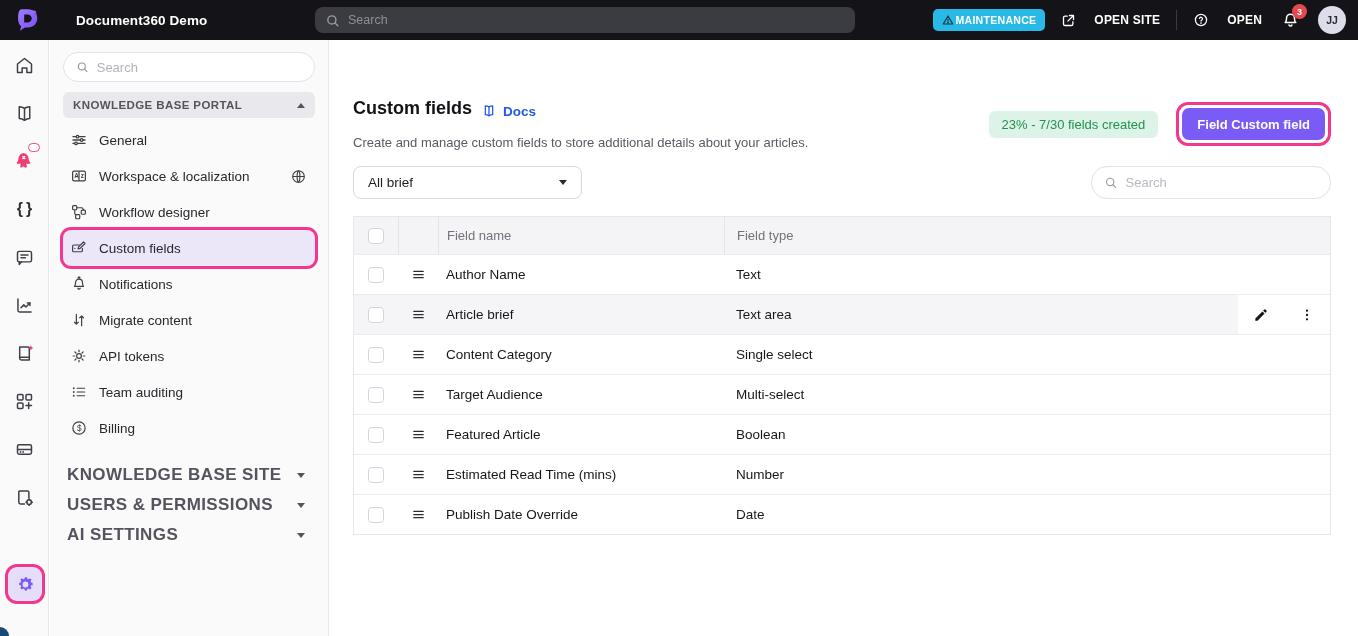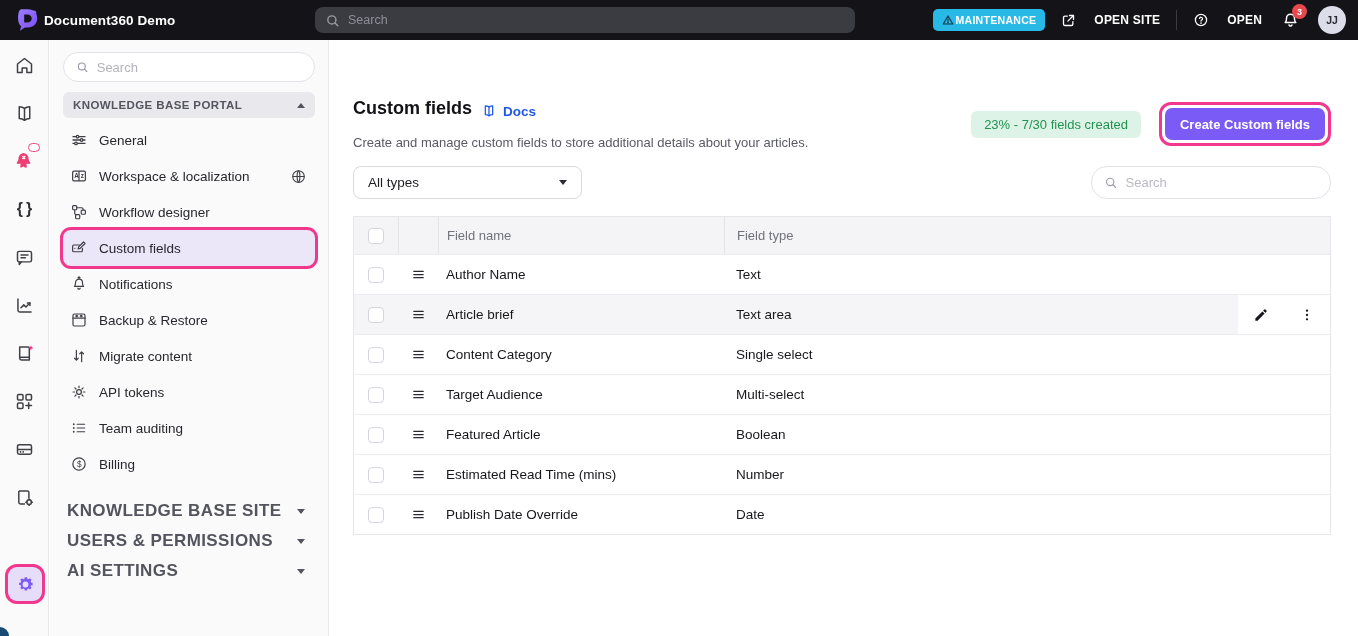--- a/index.html
+++ b/index.html
@@ -3,21 +3,21 @@
 <meta charset="utf-8">
 <style>
   * { margin:0; padding:0; box-sizing:border-box; }
   html,body { width:1358px; height:636px; overflow:hidden; }
   body { font-family:"Liberation Sans", sans-serif; background:#fff; color:#1c1c21; }
   .stage { position:relative; width:1358px; height:636px; }
 
   
   .topbar { position:absolute; top:0; left:0; right:0; height:40px; background:#141418; display:flex; align-items:center; z-index:5; }
   .logo { margin-left:13px; width:27px; height:27px; display:flex; align-items:center; justify-content:center; }
-  .brand { color:#fff; font-size:13.5px; font-weight:700; margin-left:4px; letter-spacing:.1px; }
+  .brand { color:#fff; font-size:13.5px; font-weight:700; margin-left:36px; letter-spacing:.1px; }
   .top-search { position:absolute; left:315px; top:7px; width:540px; height:26px; background:#3b3b42; border-radius:8px; display:flex; align-items:center; padding:0 10px; gap:8px; }
   .top-search svg { flex:0 0 auto; }
   .top-search input { background:transparent; border:none; outline:none; color:#e4e4e7; font-size:12.5px; width:100%; font-family:"Liberation Sans",sans-serif; }
   .top-search input::placeholder { color:#8f8f99; }
   .top-right { position:absolute; right:12px; top:0; height:40px; display:flex; align-items:center; gap:16px; }
   .maint-badge { background:#29b9e6; border-radius:5px; height:22px; display:flex; align-items:center; gap:1px; padding:0 9px; color:#fff; font-size:10.5px; font-weight:700; letter-spacing:.3px; cursor:pointer; }
   .top-link { display:flex; align-items:center; gap:18px; color:#ffffff; font-size:12px; font-weight:700; letter-spacing:.2px; cursor:pointer; }
   .top-divider { width:1px; height:20px; background:#3a3a41; }
   .bell-wrap { position:relative; width:24px; height:24px; display:flex; align-items:center; justify-content:center; cursor:pointer; }
   .bell-badge { position:absolute; top:-4px; right:-5px; min-width:15px; height:15px; border-radius:8px; background:#e5484d; color:#fff; font-size:9px; font-weight:700; display:flex; align-items:center; justify-content:center; padding:0 3px; }
@@ -273,28 +273,20 @@
       <div class="nav-item">
         <svg width="18" height="18" viewBox="0 0 24 24" fill="none" stroke="currentColor" stroke-width="1.6" stroke-linecap="round" stroke-linejoin="round">
             <path d="M12 5.5a4.6 4.6 0 0 1 4.6 4.6c0 3.1.7 4.2 1.5 5H5.9c.8-.8 1.5-1.9 1.5-5A4.6 4.6 0 0 1 12 5.5z"></path>
             <path d="M10.4 17.6a1.7 1.7 0 0 0 3.2 0"></path>
             <path d="M12 2.2v2.6M10.7 3.5h2.6"></path>
           </svg>
         <span>Notifications</span>
       </div>
       <div class="nav-item">
         <svg width="18" height="18" viewBox="0 0 24 24" fill="none" stroke="currentColor" stroke-width="1.6" stroke-linecap="round" stroke-linejoin="round">
-            <rect x="4" y="4" width="16" height="16" rx="2"></rect>
-            <path d="M4 9.5h16"></path>
-            <path d="M9 8V5.5M9 5.5 7.7 6.8M9 5.5l1.3 1.3M15 8V5.5m0 0-1.3 1.3M15 5.5l1.3 1.3"></path>
-          </svg>
-        <span>Backup &amp; Restore</span>
-      </div>
-      <div class="nav-item">
-        <svg width="18" height="18" viewBox="0 0 24 24" fill="none" stroke="currentColor" stroke-width="1.6" stroke-linecap="round" stroke-linejoin="round">
             <path d="M8.5 4.5v13m0 0L6 15m2.5 2.5L11 15"></path>
             <path d="M15.5 19.5v-13m0 0L13 9m2.5-2.5L18 9"></path>
           </svg>
         <span>Migrate content</span>
       </div>
       <div class="nav-item">
         <svg width="18" height="18" viewBox="0 0 24 24" fill="none" stroke="currentColor" stroke-width="1.6" stroke-linecap="round">
             <circle cx="12" cy="12" r="3.2"></circle>
             <path d="M12 4.2v2.1M12 17.7v2.1M4.2 12h2.1M17.7 12h2.1M6.5 6.5l1.5 1.5M16 16l1.5 1.5M17.5 6.5 16 8M8 16l-1.5 1.5"></path>
           </svg>
@@ -337,28 +329,28 @@
     <div class="docs-link">
       <svg width="16" height="16" viewBox="0 0 24 24" fill="none" stroke="#2158e8" stroke-width="1.9" stroke-linejoin="round">
           <path d="M12 6C10.6 4.8 8.7 4.2 6.5 4.2v13.4c2.2 0 4.1.6 5.5 1.8 1.4-1.2 3.3-1.8 5.5-1.8V4.2c-2.2 0-4.1.6-5.5 1.8z"></path>
           <path d="M12 6v13.4"></path>
         </svg>
       <span>Docs</span>
     </div>
     <div class="head-right">
       <div class="usage-badge">23% - 7/30 fields created</div>
       <div class="create-ring">
-        <button class="create-btn">Create Custom fields</button>
+        <button class="create-btn">Field Custom field</button>
       </div>
     </div>
     <div class="page-desc">Create and manage custom fields to store additional details about your articles.</div>
 
     <div class="filter-row">
       <div class="type-select">
-        <span>All types</span>
+        <span>All brief</span>
         <span class="chev down"></span>
       </div>
       <div class="tbl-search">
         <svg width="15" height="15" viewBox="0 0 24 24" fill="none" stroke="#9a9aa3" stroke-width="2" stroke-linecap="round">
             <circle cx="11" cy="11" r="6.5"></circle>
             <path d="M16 16l4.5 4.5"></path>
           </svg>
         <input type="text" placeholder="Search" style="">
       </div>
     </div>

